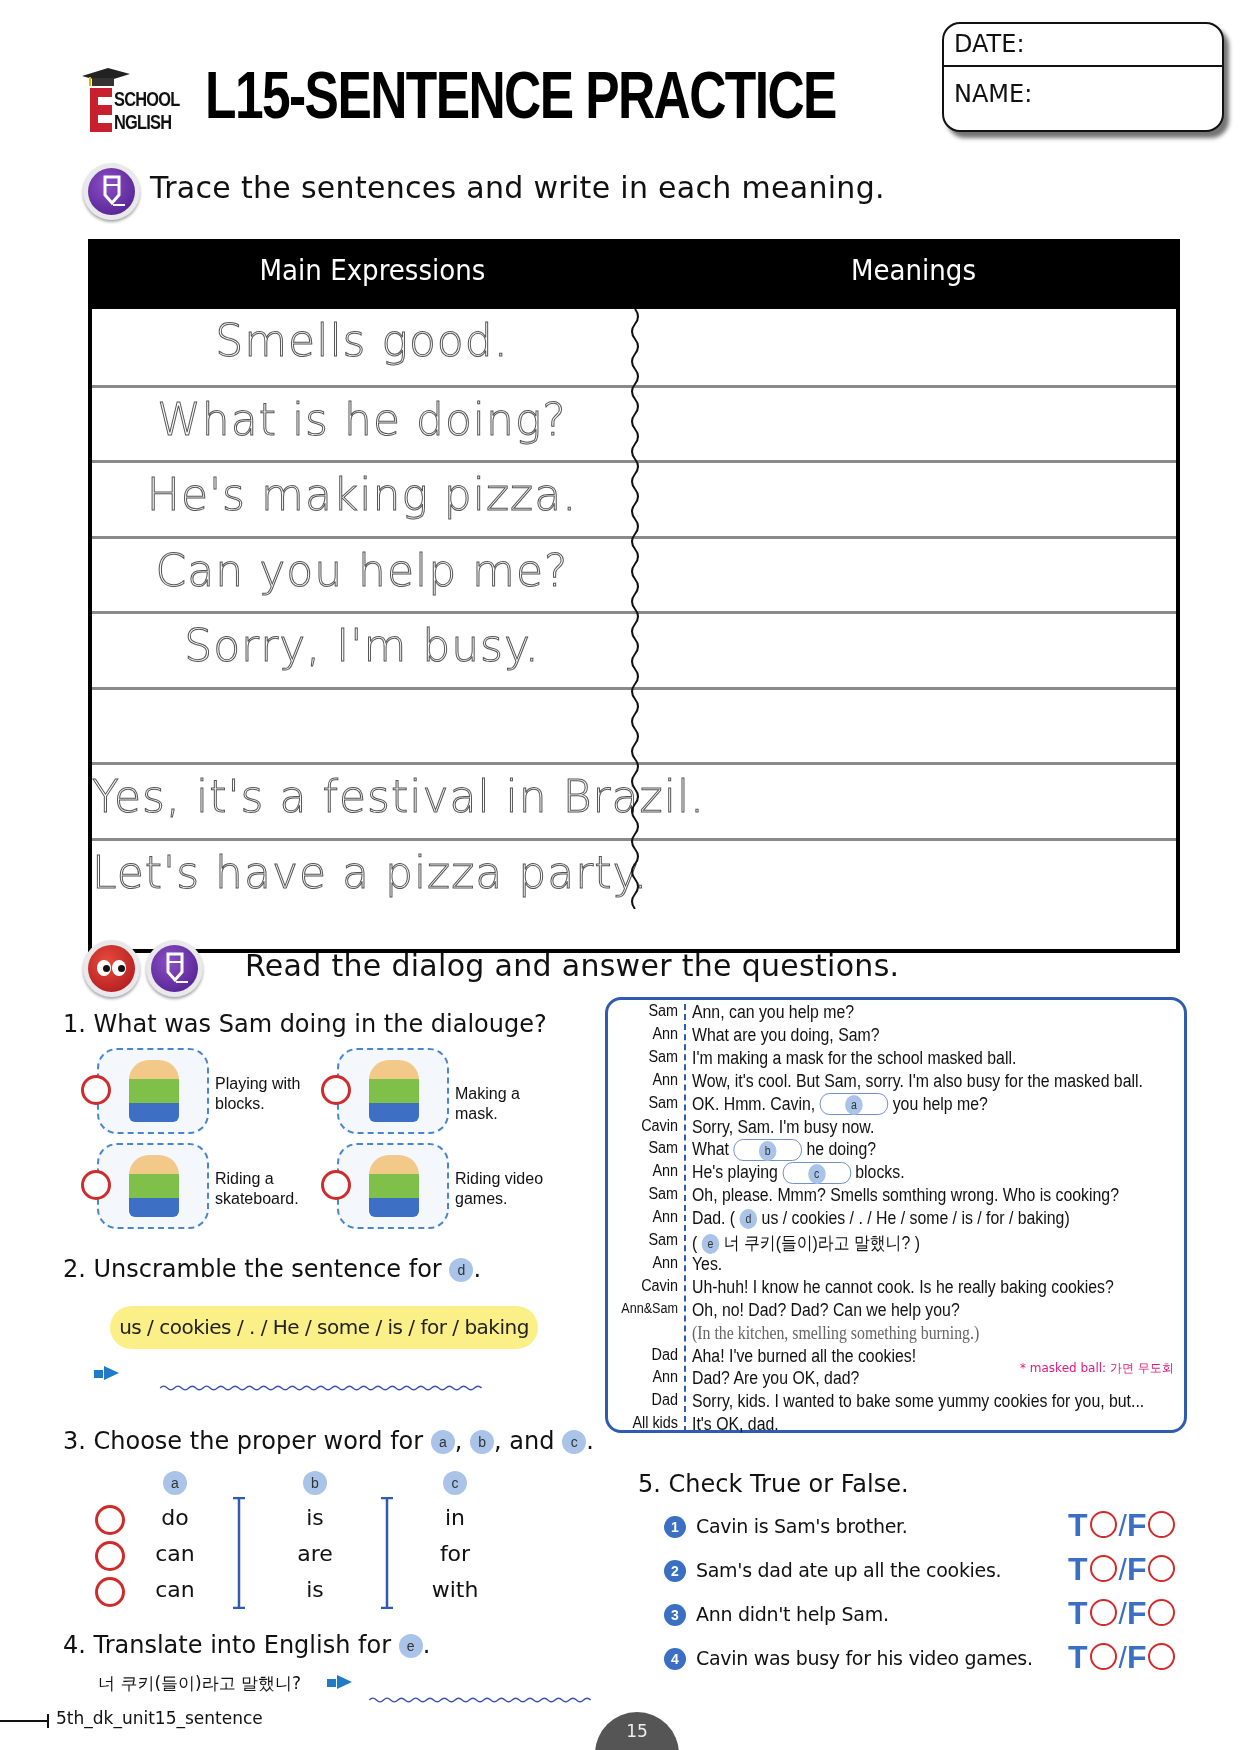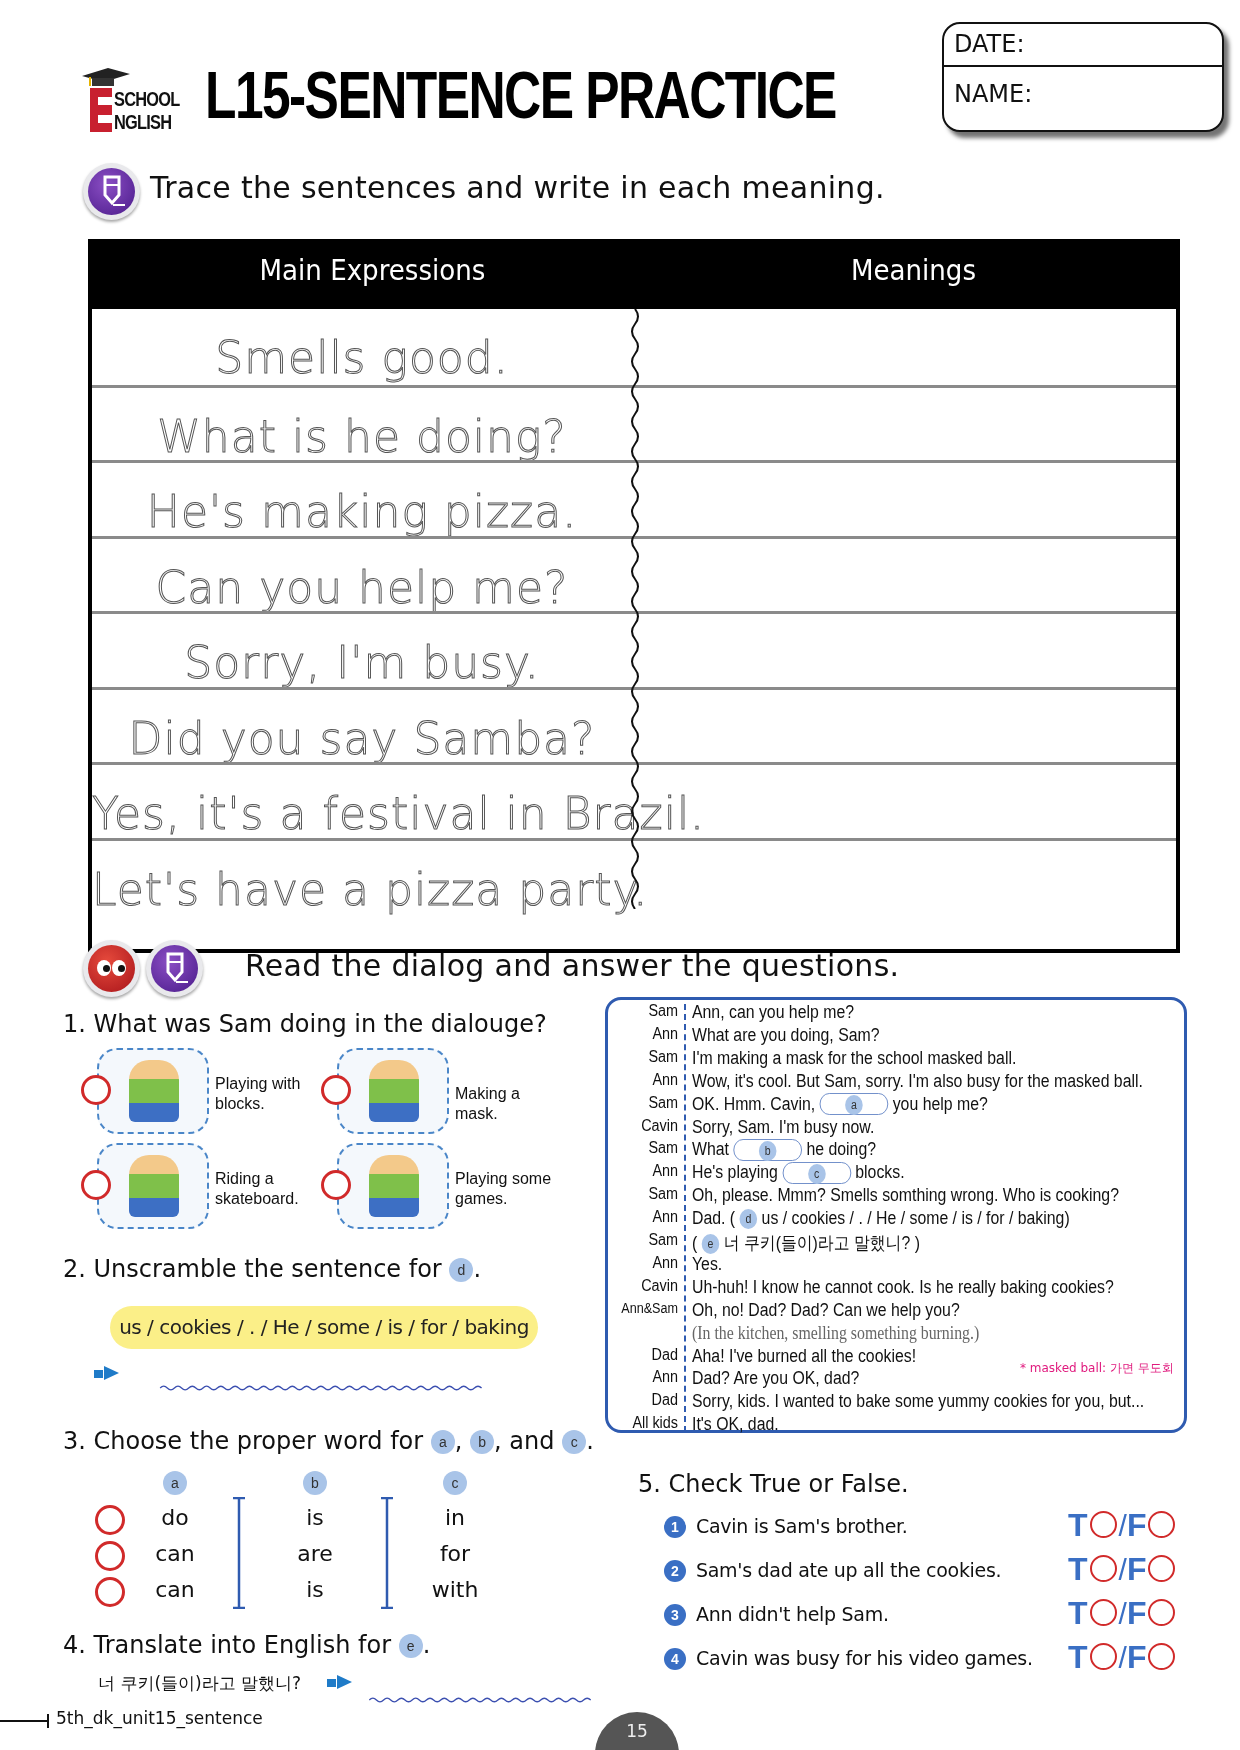--- a/index.html
+++ b/index.html
@@ -36,21 +36,21 @@
   .inner.purple { background: radial-gradient(circle at 40% 35%, #8b4fc4, #4a1a8a); }
   .inner.red { background: radial-gradient(circle at 40% 35%, #e64a3c, #a8141a); }
   .sec-text { font-family: "DejaVu Sans", sans-serif; font-size: 30px; color: #111; white-space: nowrap; letter-spacing: 0.3px; }
 
   
   .table { left: 88px; top: 239px; width: 1092px; height: 714px; border: 4px solid #000; border-top: none; }
   .thead { position: absolute; left: 0; top: 0; width: 100%; height: 70px; background: #000; }
   .th { position: absolute; top: 14px; color: #fff; font-family: "DejaVu Sans", sans-serif; font-size: 29px; transform: scaleX(0.9); white-space: nowrap; }
   .trow { position: absolute; left: 0; width: 100%; height: 75px; border-top: 3px solid #8a8a8a; }
   .trace { position: absolute; left: 0; width: 540px; text-align: center; top: 6px; font-family: "DejaVu Sans", sans-serif;
-    font-size: 44px; font-weight: 300; color: #fff; -webkit-text-stroke: 1px #555; letter-spacing: 1px; white-space: nowrap; margin-top: 17px; }
+    font-size: 44px; font-weight: 300; color: #fff; -webkit-text-stroke: 1px #555; letter-spacing: 1px; white-space: nowrap; }
   .wavy-div { position: absolute; left: 535px; top: 70px; width: 16px; height: 600px; }
 
   
   .q { font-family: "DejaVu Sans", sans-serif; font-size: 24px; color: #111; white-space: nowrap; }
   .badge { display: inline-block; width: 24px; height: 24px; border-radius: 50%; background: #a9c4e8; color: #333;
     font-family: "Liberation Sans", sans-serif; font-size: 14px; text-align: center; line-height: 24px; vertical-align: middle; }
   .radio { width: 30px; height: 30px; border: 3px solid #d12a2a; border-radius: 50%; background: #fff; }
   .pic { width: 112px; height: 86px; border: 2px dashed #4a86c8; border-radius: 20px; background: #f4f8fc; }
   .opt-text { font-family: "Liberation Sans", sans-serif; font-size: 16px; color: #111; line-height: 1.25; }
 
@@ -139,21 +139,20 @@
       </div>
       <div class="trow" style="top: 296.5px;">
         <div class="trace">Can you help me?</div>
         <div class="abs" style="left: 552px; top: 0px; width: 532px; height: 72px;"></div>
       </div>
       <div class="trow" style="top: 372px;">
         <div class="trace">Sorry, I'm busy.</div>
         <div class="abs" style="left: 552px; top: 0px; width: 532px; height: 72px;"></div>
       </div>
       <div class="trow" style="top: 447.5px;">
-        <div class="trace">Did you say Samba?</div>
         <div class="abs" style="left: 552px; top: 0px; width: 532px; height: 72px;"></div>
       </div>
       <div class="trow" style="top: 523px;">
         <div class="trace">Yes, it's a festival in Brazil.</div>
         <div class="abs" style="left: 552px; top: 0px; width: 532px; height: 72px;"></div>
       </div>
       <div class="trow" style="top: 598.5px;">
         <div class="trace">Let's have a pizza party.</div>
         <div class="abs" style="left: 552px; top: 0px; width: 532px; height: 72px;"></div>
       </div>
@@ -210,21 +209,21 @@
         <div>Riding a</div>
         <div>skateboard.</div>
       </div>
     </div>
     <div class="abs" style="left: 335px; top: 1143px; width: 230px; height: 90px;">
       <div class="abs pic" style="left: 2px; top: 0px;">
         <div class="abs" style="left: 30px; top: 10px; width: 50px; height: 62px; border-radius: 20px 20px 6px 6px; background: linear-gradient(rgb(243, 201, 138) 0px, rgb(243, 201, 138) 30%, rgb(127, 192, 74) 30%, rgb(127, 192, 74) 70%, rgb(61, 111, 196) 70%);"></div>
       </div>
       <div class="abs radio" style="left: -14px; top: 27px;"></div>
       <div class="abs opt-text" style="left: 120px; top: 26px;">
-        <div>Playing some</div>
+        <div>Riding video</div>
         <div>games.</div>
       </div>
     </div>
   </div>
 
 <div class="abs q" style="left:63px; top:1255px;">
   <span>2. Unscramble the sentence for</span>
   <span class="badge">d</span><span>.</span>
 </div>
 <div class="abs pill">us / cookies / . / He / some / is / for  / baking</div>

